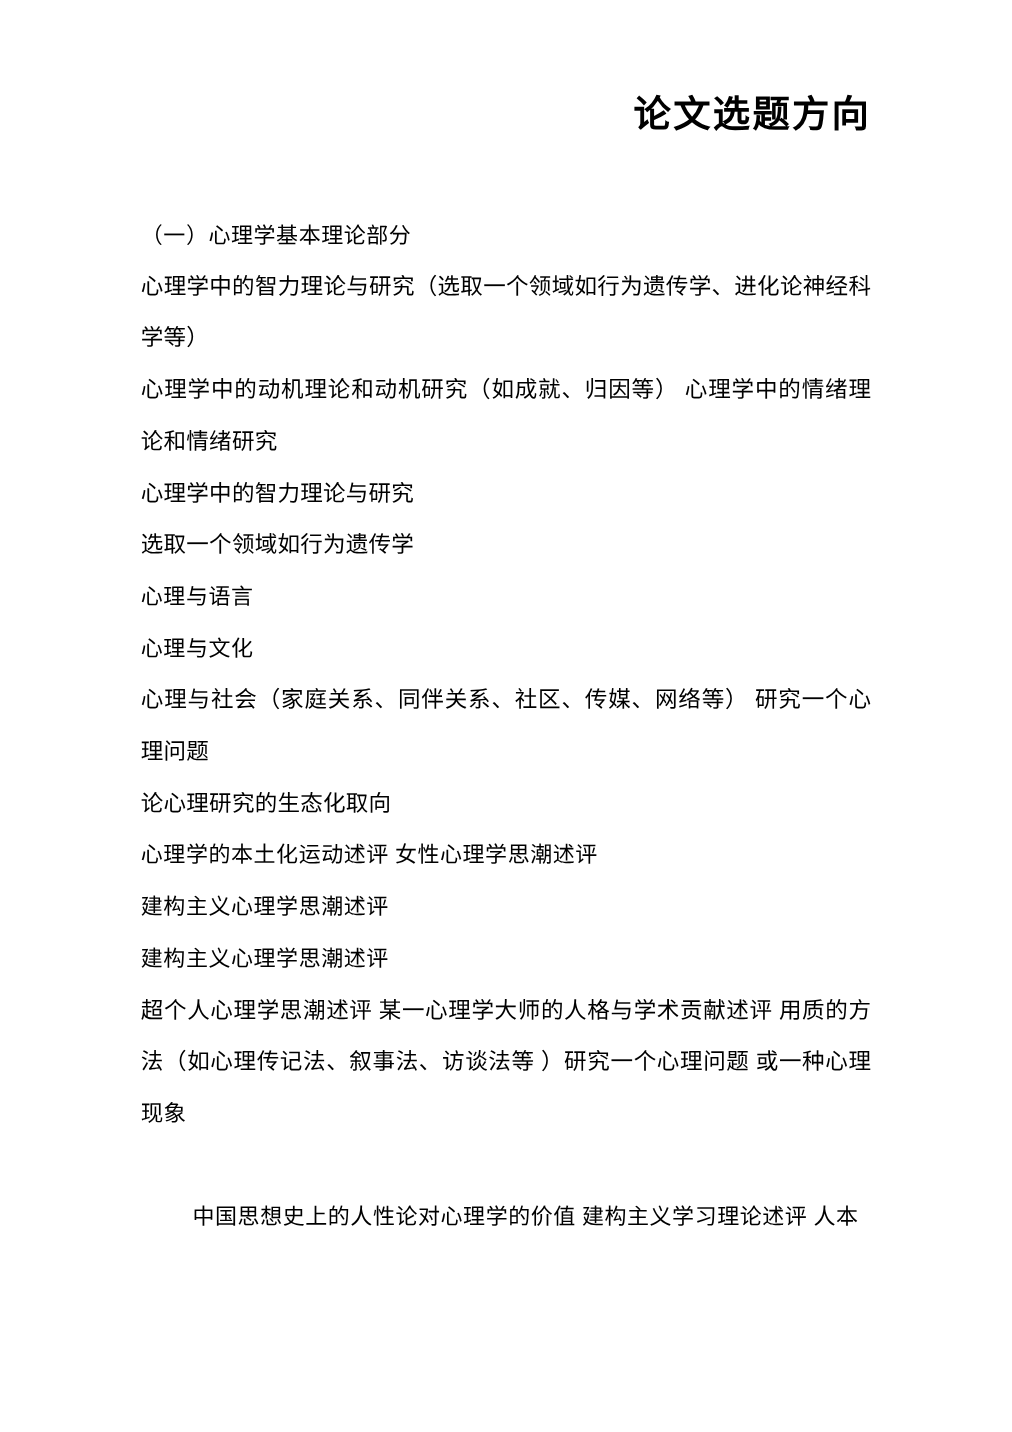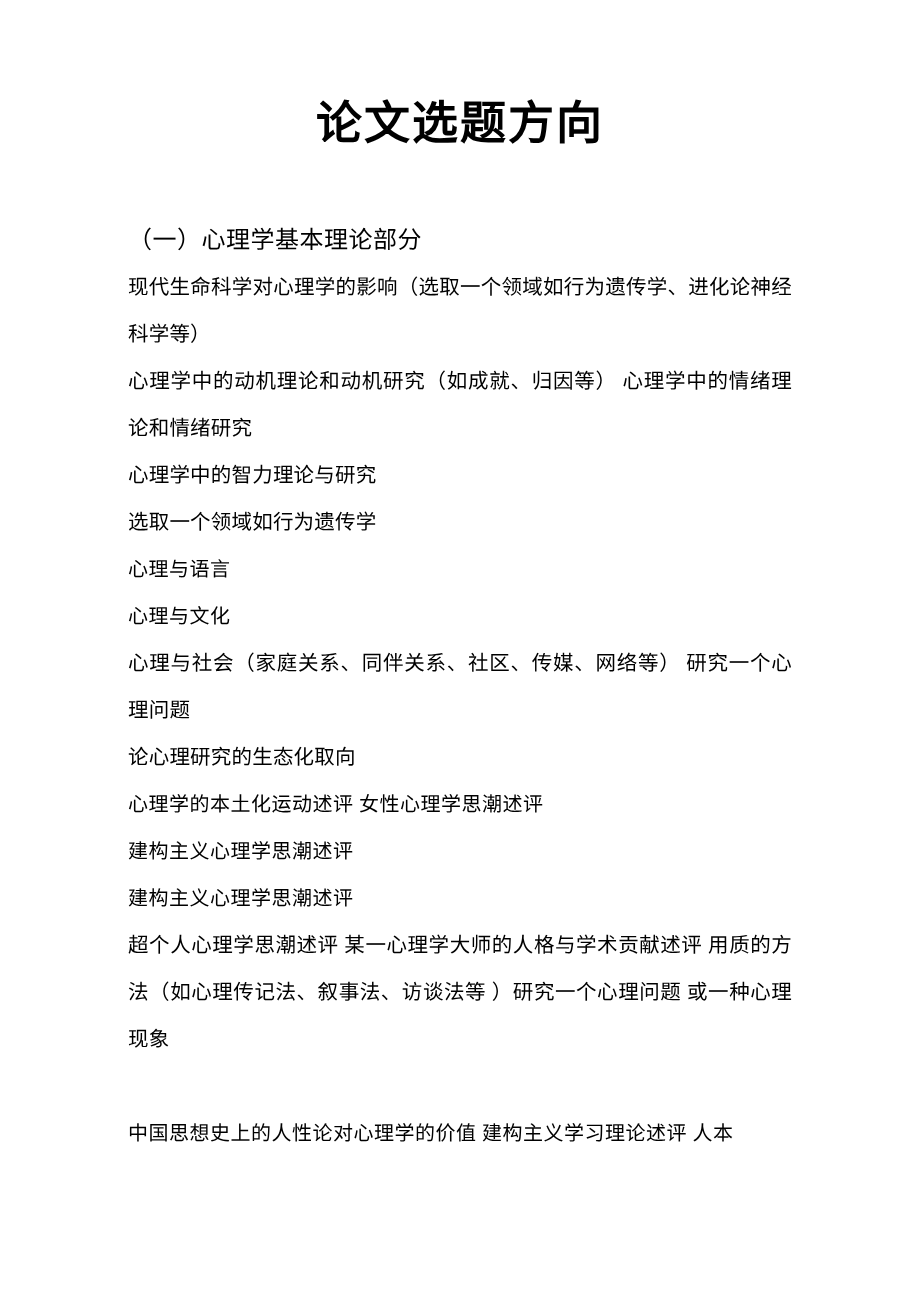--- a/index.html
+++ b/index.html
@@ -17,63 +17,64 @@
   }
   .page {
     position: relative;
     width: 920px;
     height: 1302px;
     background: #ffffff;
     box-sizing: border-box;
     padding: 0 128px;
   }
   .doc-title {
-    text-align: center;
+    text-align: right;
     font-family: "DejaVu Sans", "Liberation Sans", sans-serif;
-    font-size: 46px;
+    font-size: 34px;
     font-weight: 700;
     letter-spacing: 2px;
     line-height: 1.2;
-    margin: 12px;
+    margin: 0;
     padding-top: 84px;
   }
   .body-block {
     margin-top: 66px;
   }
   .para {
     font-size: 20.5px;
     line-height: 47px;
     margin: 0;
     text-align: justify;
     text-justify: inter-ideograph;
     letter-spacing: 0.2px;
   }
   .para.section-head {
     font-family: "DejaVu Sans", "Liberation Sans", sans-serif;
-    font-size: 24px;
+    font-size: 20px;
     letter-spacing: 0.5px;
   }
   .para.sans {
     font-family: Liberation Serif, serif;
     font-size: 20px;
     letter-spacing: 0.5px;
   }
   .para.spacer-before {
     margin-top: 47px;
+    margin-left: 47px;
   }
 </style>
 </head>
 <body>
 
 <div class="page">
   <h1 class="doc-title">论文选题方向</h1>
 
   <div class="body-block">
     <p class="para section-head">（一）心理学基本理论部分</p>
-    <p class="para">现代生命科学对心理学的影响（选取一个领域如行为遗传学、进化论神经科学等）</p>
+    <p class="para">心理学中的智力理论与研究（选取一个领域如行为遗传学、进化论神经科学等）</p>
     <p class="para">心理学中的动机理论和动机研究（如成就、归因等）  心理学中的情绪理论和情绪研究</p>
     <p class="para">心理学中的智力理论与研究</p>
     <p class="para">选取一个领域如行为遗传学</p>
     <p class="para sans">心理与语言</p>
     <p class="para sans">心理与文化</p>
     <p class="para">心理与社会（家庭关系、同伴关系、社区、传媒、网络等）  研究一个心理问题</p>
     <p class="para">论心理研究的生态化取向</p>
     <p class="para sans">心理学的本土化运动述评  女性心理学思潮述评</p>
     <p class="para sans">建构主义心理学思潮述评</p>
     <p class="para sans">建构主义心理学思潮述评</p>

